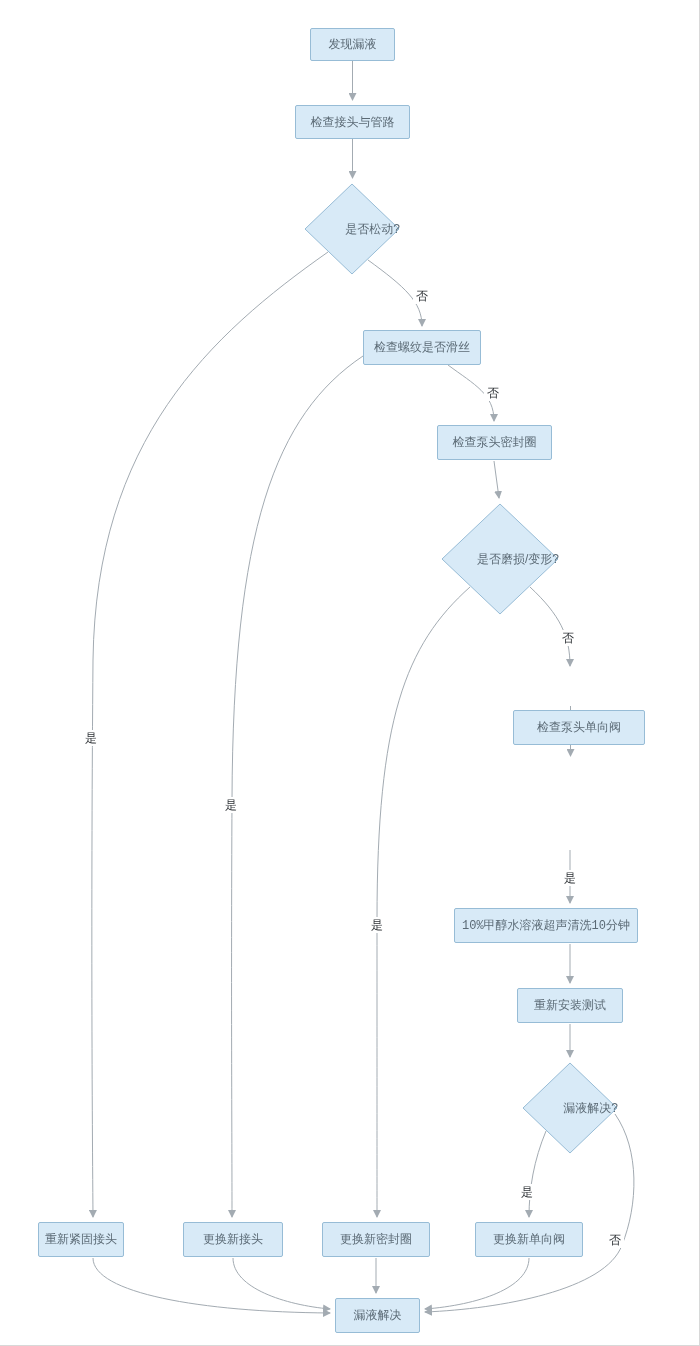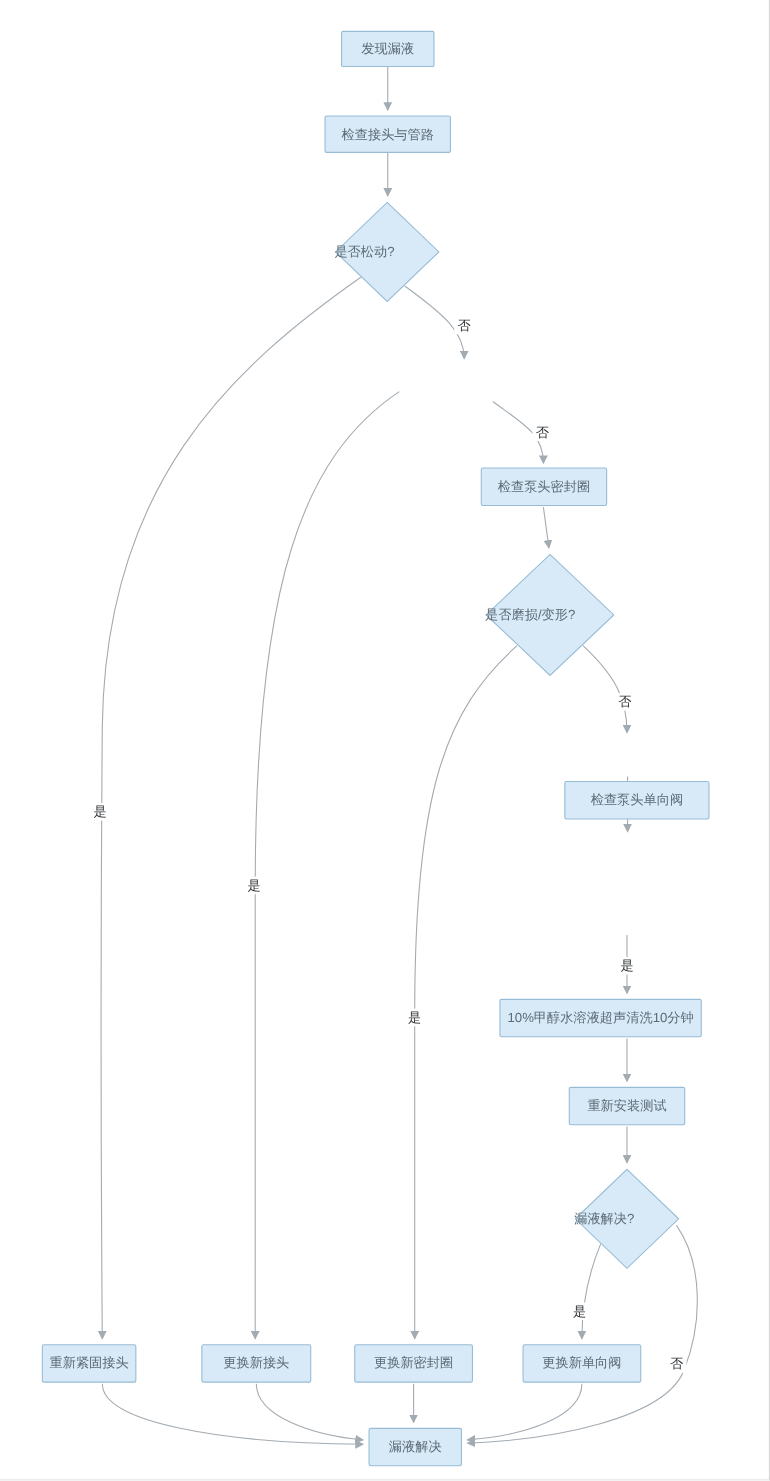--- a/index.html
+++ b/index.html
@@ -8,24 +8,24 @@
     border-right:1px solid #d8d8d8;border-bottom:1px solid #d8d8d8;
     font-family:"Liberation Sans","DejaVu Sans",sans-serif;overflow:hidden;box-sizing:border-box;
   }
   svg.edges{position:absolute;left:0;top:0;}
   .edge{fill:none;stroke:var(--edge,#a3abb2);stroke-width:1;}
   #arrowhead{fill:var(--edge,#a3abb2);}
   .node{
     position:absolute;display:flex;align-items:center;justify-content:center;
     background:var(--node-fill,#d8eaf7);border:1px solid var(--node-border,#97bcd6);
     border-radius:2px;font-size:12px;color:var(--text,#5b6a75);
-    text-align:center;box-sizing:border-box;white-space:nowrap;z-index:2;
+    text-align:center;box-sizing:border-box;white-space:nowrap;z-index:2;font-family:Liberation Mono, monospace;
   }
   .diamond{
-    position:absolute;display:flex;align-items:center;justify-content:flex-start;
+    position:absolute;display:flex;align-items:center;justify-content:flex-end;
     font-size:12px;color:var(--text,#5b6a75);z-index:2;white-space:nowrap;
   }
   .diamond svg{position:absolute;left:0;top:0;}
   .diamond .node-label{position:relative;}
   .dshape{fill:var(--node-fill,#d8eaf7);stroke:var(--node-border,#97bcd6);stroke-width:1;}
   .edge-label{
     position:absolute;transform:translate(-50%,-50%);background:#ffffff;
     padding:0 3px;font-size:12px;line-height:16px;color:var(--label-text,#2f3337);z-index:3;
   }
 </style>
@@ -59,20 +59,23 @@
     <path class="edge" marker-end="url(#arrow)" d="M233 1258 C233 1288,285 1305,330 1309"></path>
     <path class="edge" marker-end="url(#arrow)" d="M376 1258 V 1293"></path>
     <path class="edge" marker-end="url(#arrow)" d="M529 1258 C529 1288,478 1305,425 1309"></path>
   </svg>
 
   <div class="node" style="left:310px;top:28px;width:85px;height:33px">
     <span class="node-label">发现漏液</span>
   </div>
   <div class="node" style="left:295px;top:105px;width:115px;height:34px">
     <span class="node-label">检查接头与管路</span>
+  </div>
+  <div class="node" style="left:363px;top:330px;width:118px;height:35px">
+    <span class="node-label">检查螺纹是否滑丝</span>
   </div>
   <div class="node" style="left:437px;top:425px;width:115px;height:35px">
     <span class="node-label">检查泵头密封圈</span>
   </div>
   <div class="node" style="left:513px;top:710px;width:132px;height:35px">
     <span class="node-label">检查泵头单向阀</span>
   </div>
   <div class="node" style="left:454px;top:908px;width:184px;height:35px">
     <span class="node-label">10%甲醇水溶液超声清洗10分钟</span>
   </div>

